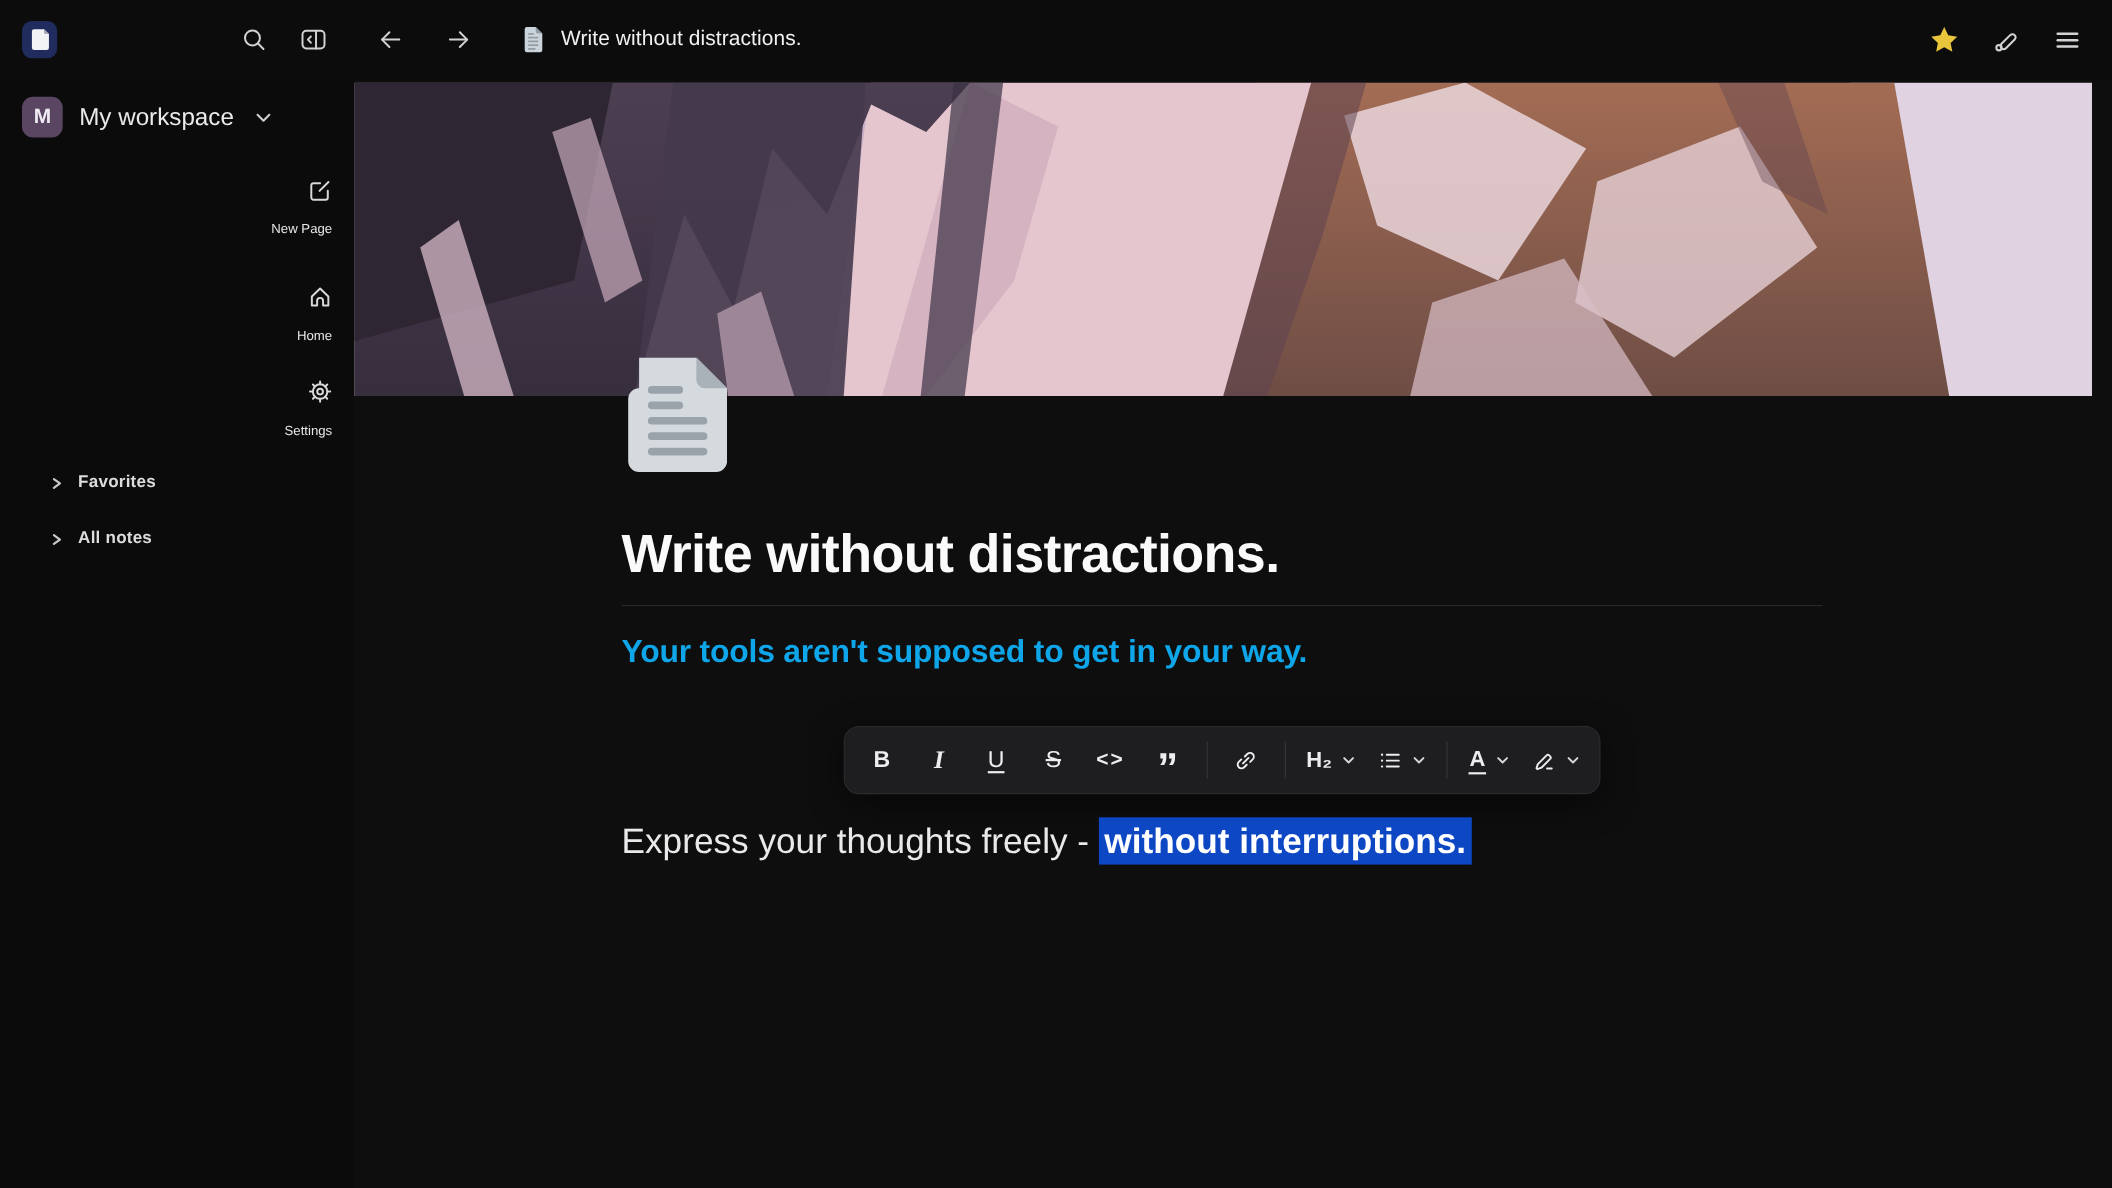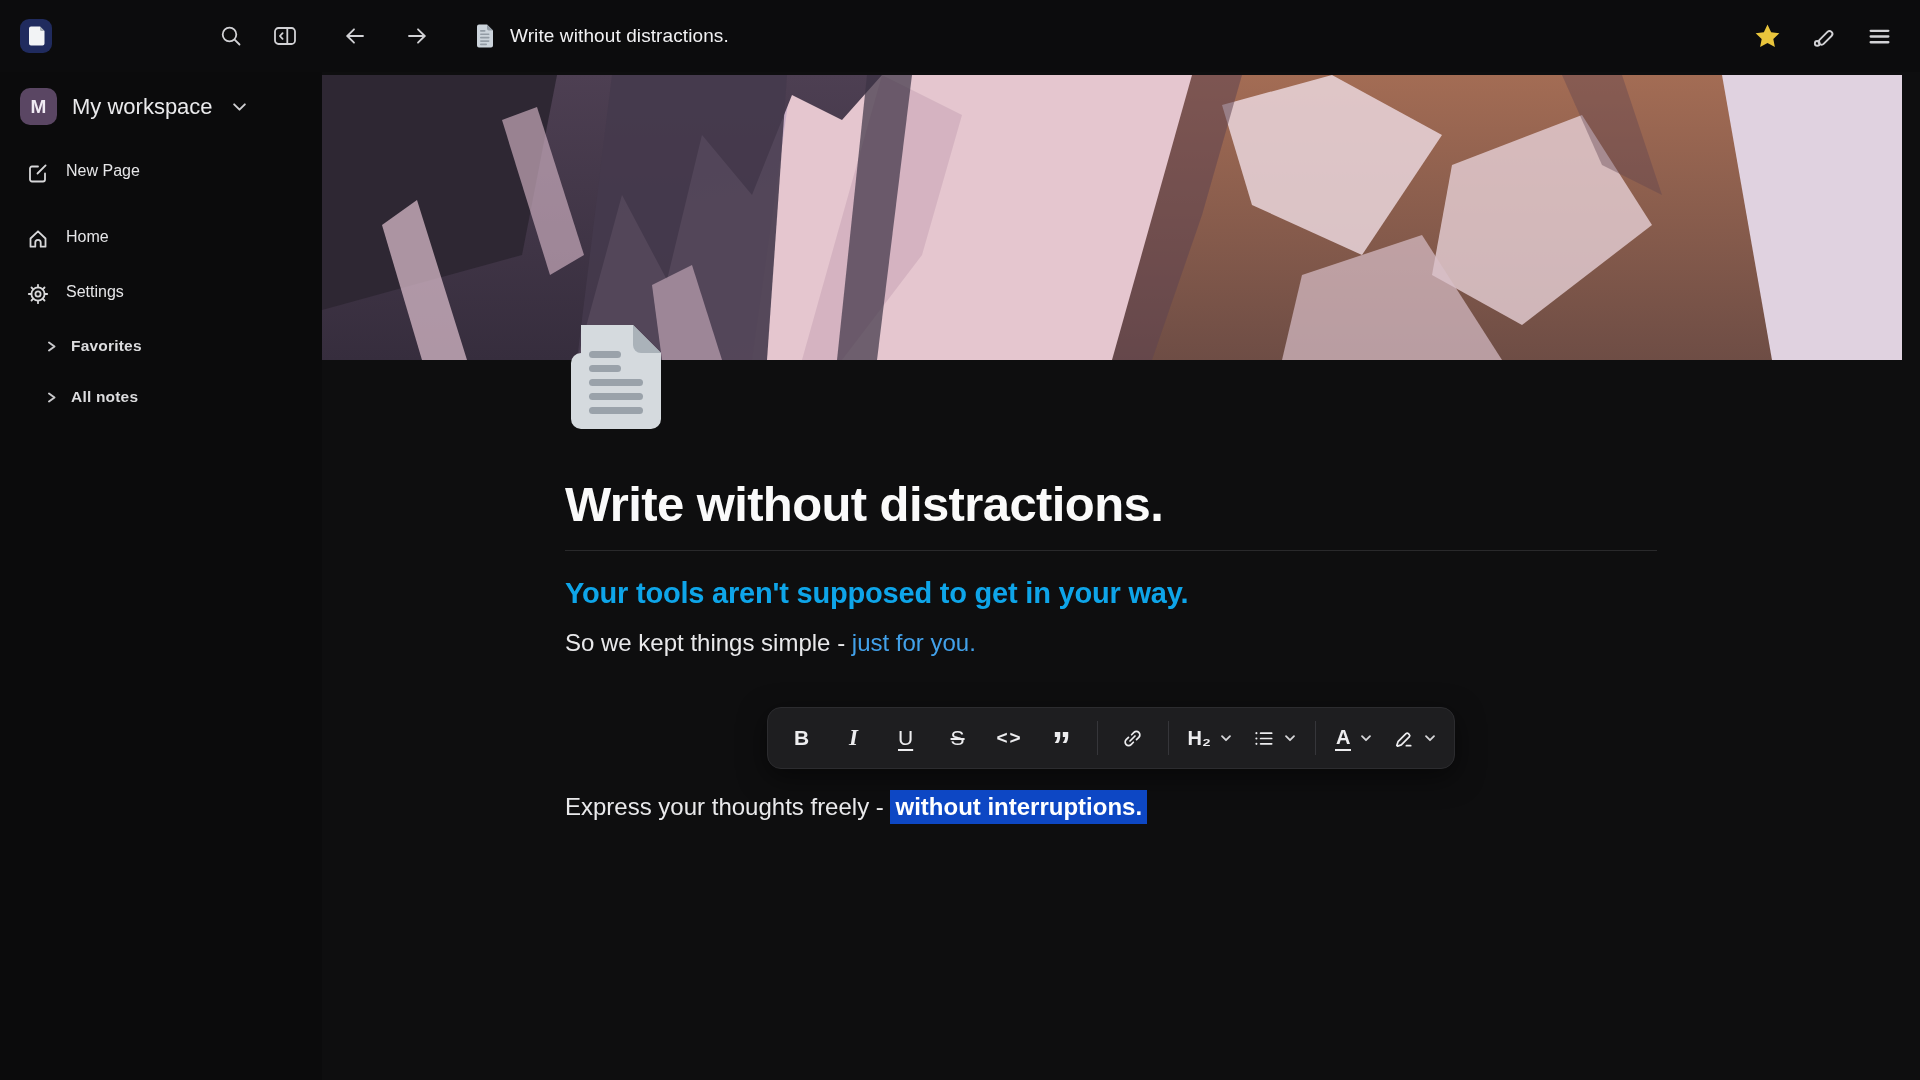--- a/index.html
+++ b/index.html
@@ -29,42 +29,42 @@
   .sidebar { width:322px; flex:none; background:#0b0b0c; padding-top:6px; }
   .content { flex:1; position:relative; background:#0e0e0f; }
 
   
   .workspace-row { display:flex; align-items:center; gap:15px; padding:10px 20px; margin-bottom:16px; cursor:pointer; border-radius:10px; }
   .avatar { width:37px; height:37px; border-radius:10px; background:var(--avatar,#5a4663);
             display:flex; align-items:center; justify-content:center; font-size:19px; font-weight:700; color:#f0ebf3; }
   .workspace-name { font-size:22px; color:#eaeaec; font-weight:500; }
   .ws-chevron { color:#cfcfd2; margin-left:4px; }
 
-  .side-item { display:flex; align-items:flex-start; gap:17px; padding:11px 20px 11px 27px;
-               font-size:16px; color:#e6e6e8; margin-bottom:11px; cursor:pointer; border-radius:10px; }
+  .side-item { display:flex; align-items:flex-end; gap:17px; padding:11px 20px 11px 27px;
+               font-size:12px; color:#e6e6e8; margin-bottom:11px; cursor:pointer; border-radius:10px;flex-direction:column; }
   .side-item .sicon { color:#d8d8da; display:flex; }
   .side-item.extra-gap { margin-bottom:22px; }
   .side-section { display:flex; align-items:center; gap:13px; padding:10px 20px 10px 45px;
                   font-size:15.5px; font-weight:700; color:#dcdcde; margin-bottom:13px; cursor:pointer; letter-spacing:.2px; }
   .side-section .sicon { color:#c9c9cc; display:flex; }
 
   
   .cover { margin:3px 18px 0 0; height:285px; overflow:hidden; position:relative; }
   .cover svg { width:100%; height:100%; }
 
   .page-icon { position:absolute; left:249px; top:253px; width:90px; height:104px; z-index:3; cursor:pointer; }
 
   
   .doc-column { margin-left:243px; width:1092px; padding-top:116px; }
   .doc-title { font-size:49px; font-weight:700; letter-spacing:-.6px; color:#fafafa; cursor:text; }
   .doc-divider { margin-top:18px; border:none; border-top:1px solid #29292b; }
   .doc-heading { margin-top:26px; font-size:29px; font-weight:700; letter-spacing:-.2px; color:#0ea5e9; cursor:text; }
   .doc-para { margin-top:19px; font-size:24px; color:#e9e9eb; cursor:text; }
   .doc-link { color:var(--accent,#42a1ea); cursor:pointer; }
-  .doc-body { margin-top:24px; font-size:24px; color:#e9e9eb; cursor:text; }
+  .doc-body { margin-top:24px; font-size:32px; color:#e9e9eb; cursor:text; }
   .sel { background:var(--selection,#0d47c4); color:#ffffff; font-weight:700; padding:3px 5px 4px; }
 
   
   .fmt-toolbar { margin:50px auto 0; width:fit-content; display:flex; align-items:center;
                  background:#1e1e20; border:1px solid #2c2c2f; border-radius:14px; padding:8px 10px; gap:4px;
                  box-shadow:0 8px 28px rgba(0,0,0,.5); }
   .fbtn { min-width:48px; height:44px; padding:0 8px; border-radius:9px; display:flex; align-items:center; justify-content:center;
           gap:9px; color:#ededef; font-size:21px; cursor:pointer; }
   .fbtn .glyph-b { font-weight:800; }
   .fbtn .glyph-i { font-family:"Liberation Serif","DejaVu Serif",serif; font-style:italic; font-weight:600; font-size:23px; }
@@ -270,21 +270,20 @@
       <rect x="18" y="40" width="32" height="7" rx="3.5" fill="#9aa2aa"></rect>
       <rect x="18" y="54" width="54" height="7" rx="3.5" fill="#9aa2aa"></rect>
       <rect x="18" y="68" width="54" height="7" rx="3.5" fill="#9aa2aa"></rect>
       <rect x="18" y="82" width="54" height="7" rx="3.5" fill="#9aa2aa"></rect>
     </svg>
 
     <div class="doc-column">
       <h1 class="doc-title">Write without distractions.</h1>
       <hr class="doc-divider">
       <h2 class="doc-heading">Your tools aren't supposed to get in your way.</h2>
-      <p class="doc-para"><span>So we kept things simple - </span><span class="doc-link">just for you.</span></p>
 
       <div class="fmt-toolbar">
         <div class="fbtn">
             <span class="glyph-b">B</span>
           </div>
         <div class="fbtn">
             <span class="glyph-i">I</span>
           </div>
         <div class="fbtn">
             <span class="glyph-u">U</span>

